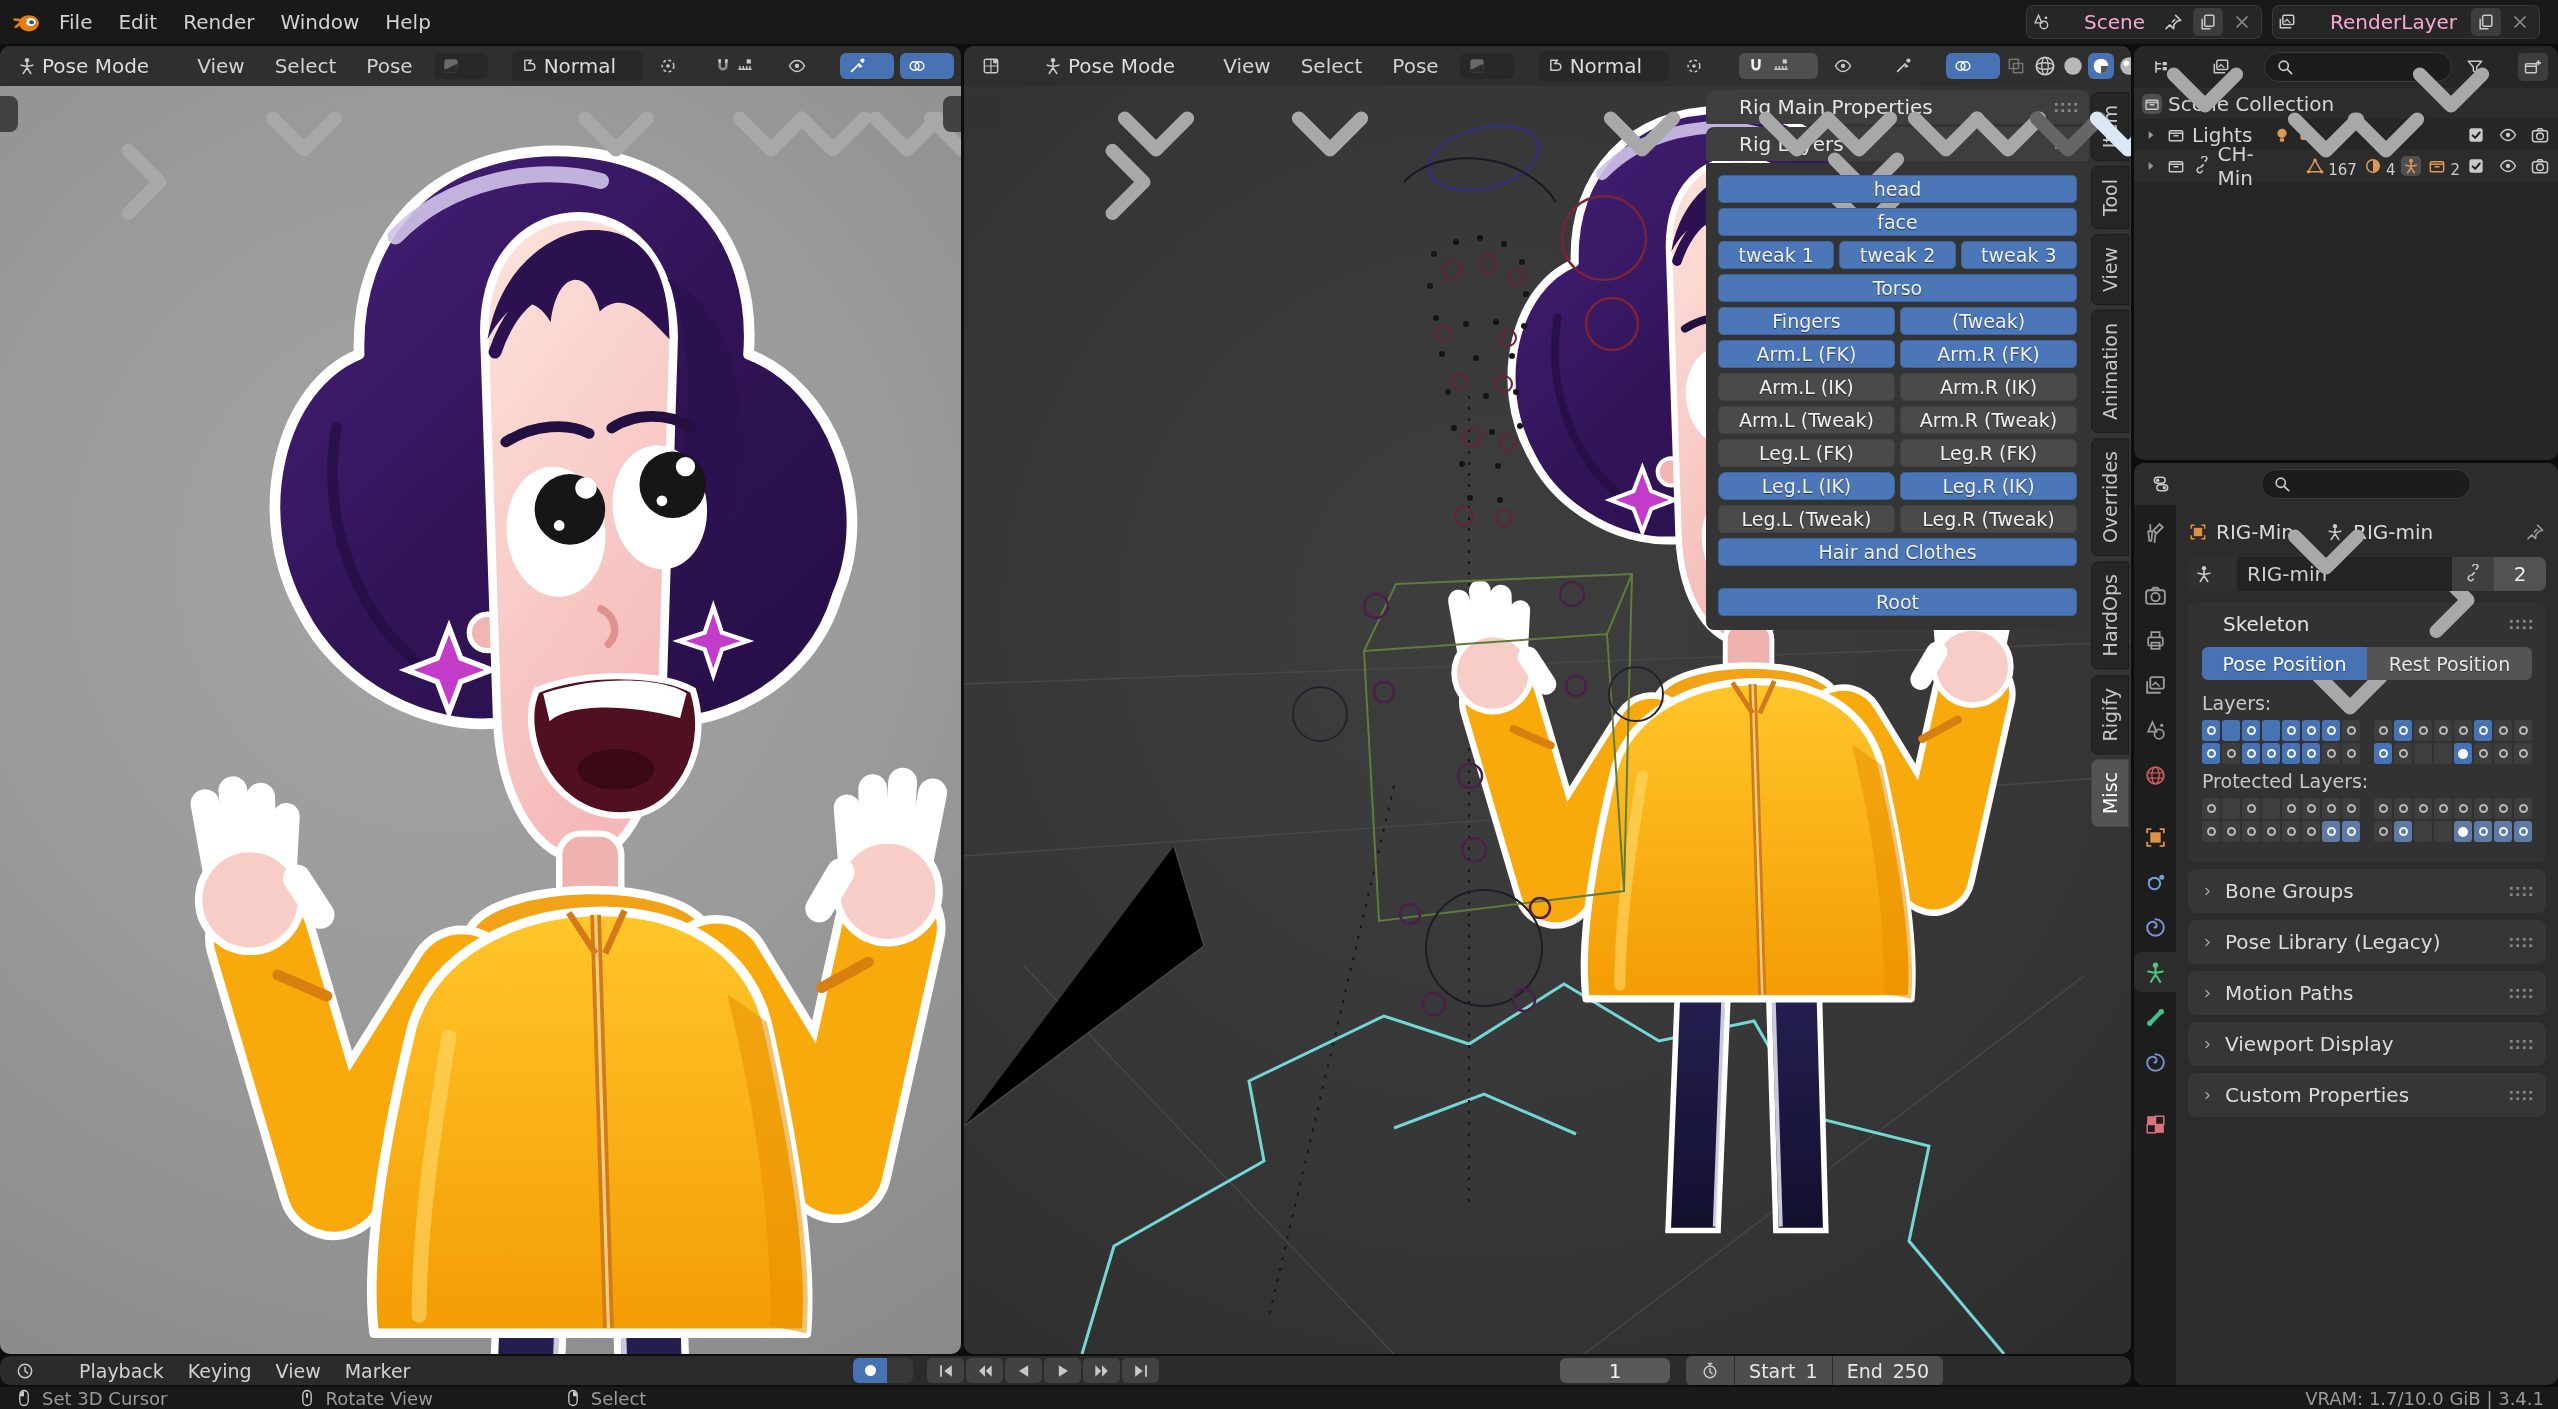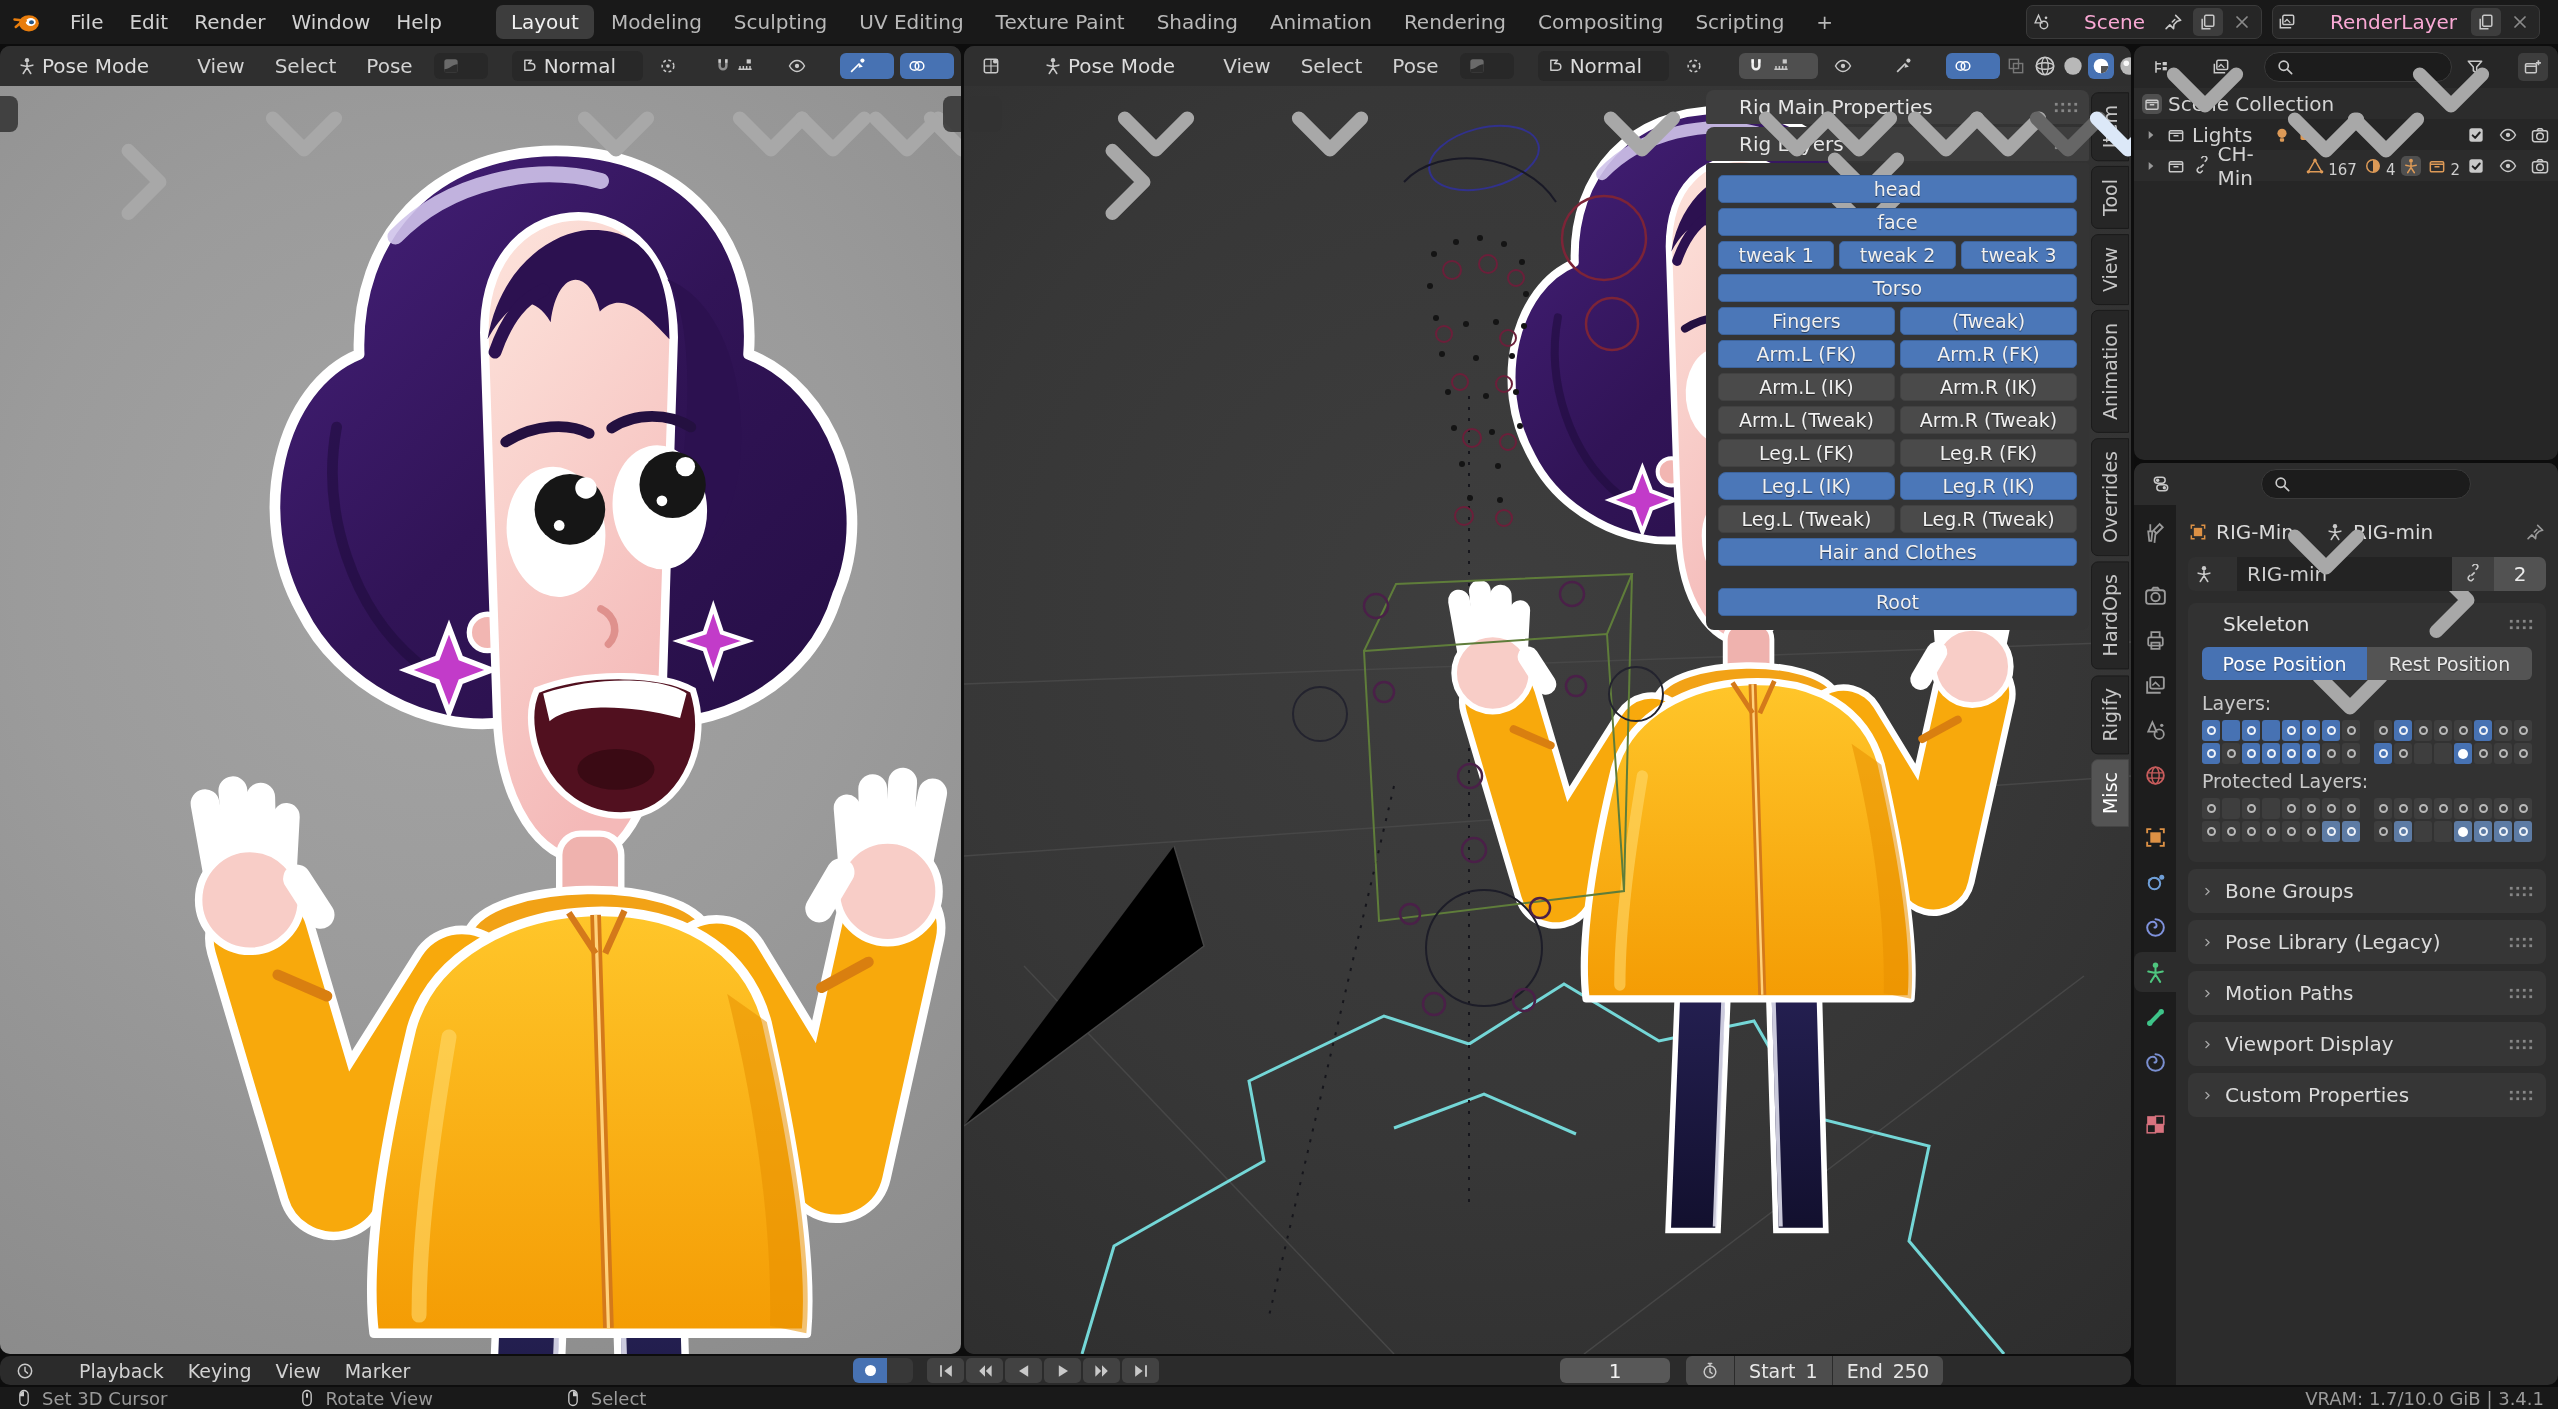--- a/index.html
+++ b/index.html
@@ -7,21 +7,21 @@
     color:#d8d8d8;font-size:20px;overflow:hidden;position:relative}
   svg{display:block}
   .icon{display:inline-flex;width:26px;height:26px;flex:none;color:#c9c9c9}
   .icon svg{width:100%;height:100%}
   .icon.sm{width:20px;height:20px}
   .chev{width:15px;height:15px;color:#a8a8a8;flex:none}
   .editor{position:absolute;background:#2b2b2b;border-radius:10px;overflow:hidden}
 
   
   #topbar{position:absolute;left:0;top:0;width:2558px;height:44px;background:#191919;
-    display:flex;align-items:center;padding:0 12px;gap:15px;z-index:5}
+    display:flex;align-items:center;padding:0 12px;gap:4px;z-index:5}
   .menu-item{padding:3px 13px;border-radius:5px;color:#d2d2d2;cursor:default;white-space:nowrap}
   #ws-tabs{display:flex;align-items:center;margin-left:26px;gap:2px}
   .ws-tab{padding:5px 15px;border-radius:7px;color:#b9b9b9;white-space:nowrap}
   .ws-tab.active{background:#3d3d3d;color:#f0f0f0}
   .tb-widget{display:flex;align-items:center;background:#262626;border:1px solid #3a3a3a;
     border-radius:7px;height:34px;padding:0 4px;gap:4px}
   .tb-widget .name{padding:0 10px;color:#f9a8d4;white-space:nowrap}
   .tb-btn{display:flex;align-items:center;justify-content:center;width:30px;height:28px;border-radius:5px;color:#b9b9b9}
   .tb-btn.boxed{background:#3d3d3d}
 
@@ -487,33 +487,20 @@
         <use href="#i-blender"></use>
       </svg>
     </span>
   <div id="topbar-menus" style="display:flex">
       <span class="menu-item">File</span>
       <span class="menu-item">Edit</span>
       <span class="menu-item">Render</span>
       <span class="menu-item">Window</span>
       <span class="menu-item">Help</span>
     </div>
-  <div id="ws-tabs">
-      <span class="ws-tab active">Layout</span>
-      <span class="ws-tab">Modeling</span>
-      <span class="ws-tab">Sculpting</span>
-      <span class="ws-tab">UV Editing</span>
-      <span class="ws-tab">Texture Paint</span>
-      <span class="ws-tab">Shading</span>
-      <span class="ws-tab">Animation</span>
-      <span class="ws-tab">Rendering</span>
-      <span class="ws-tab">Compositing</span>
-      <span class="ws-tab">Scripting</span>
-      <span class="ws-tab">+</span>
-    </div>
   <div style="margin-left:auto;display:flex;gap:10px;margin-right:6px">
     <div class="tb-widget">
       <span class="icon sm">
           <svg>
             <use href="#i-scene"></use>
           </svg>
         </span>
       <span class="chev">
           <svg>
             <use href="#i-chev"></use>

